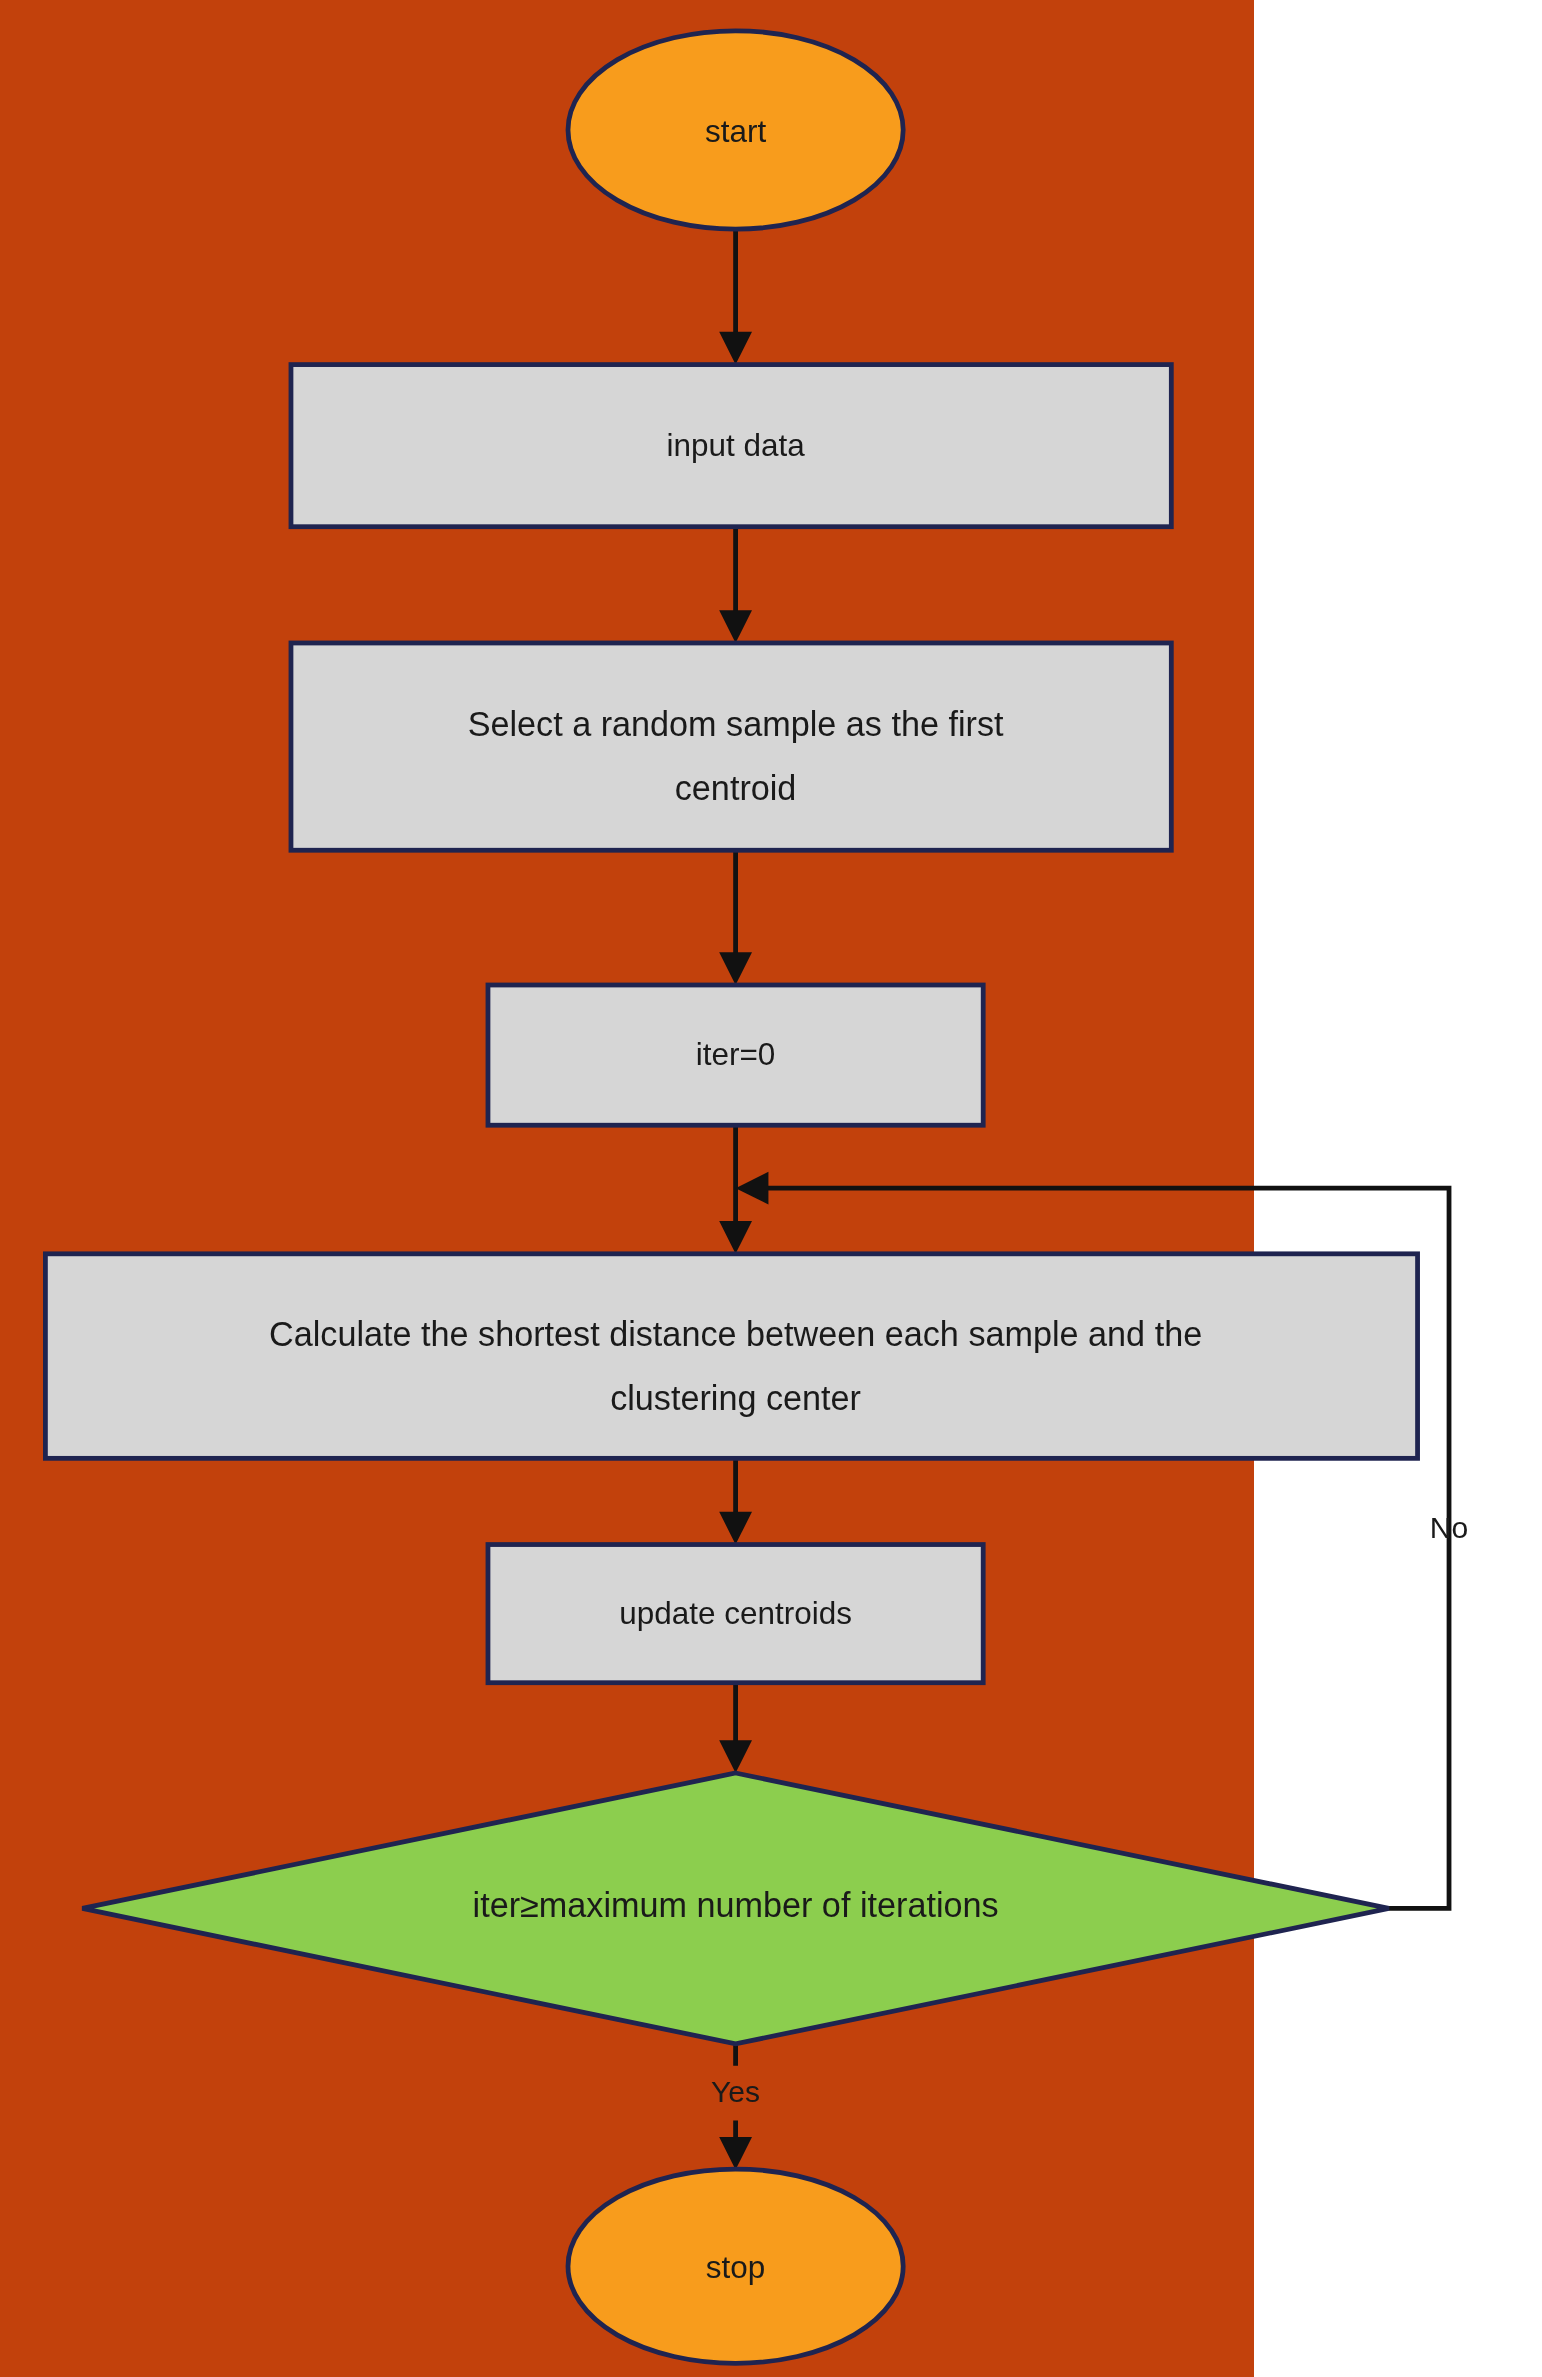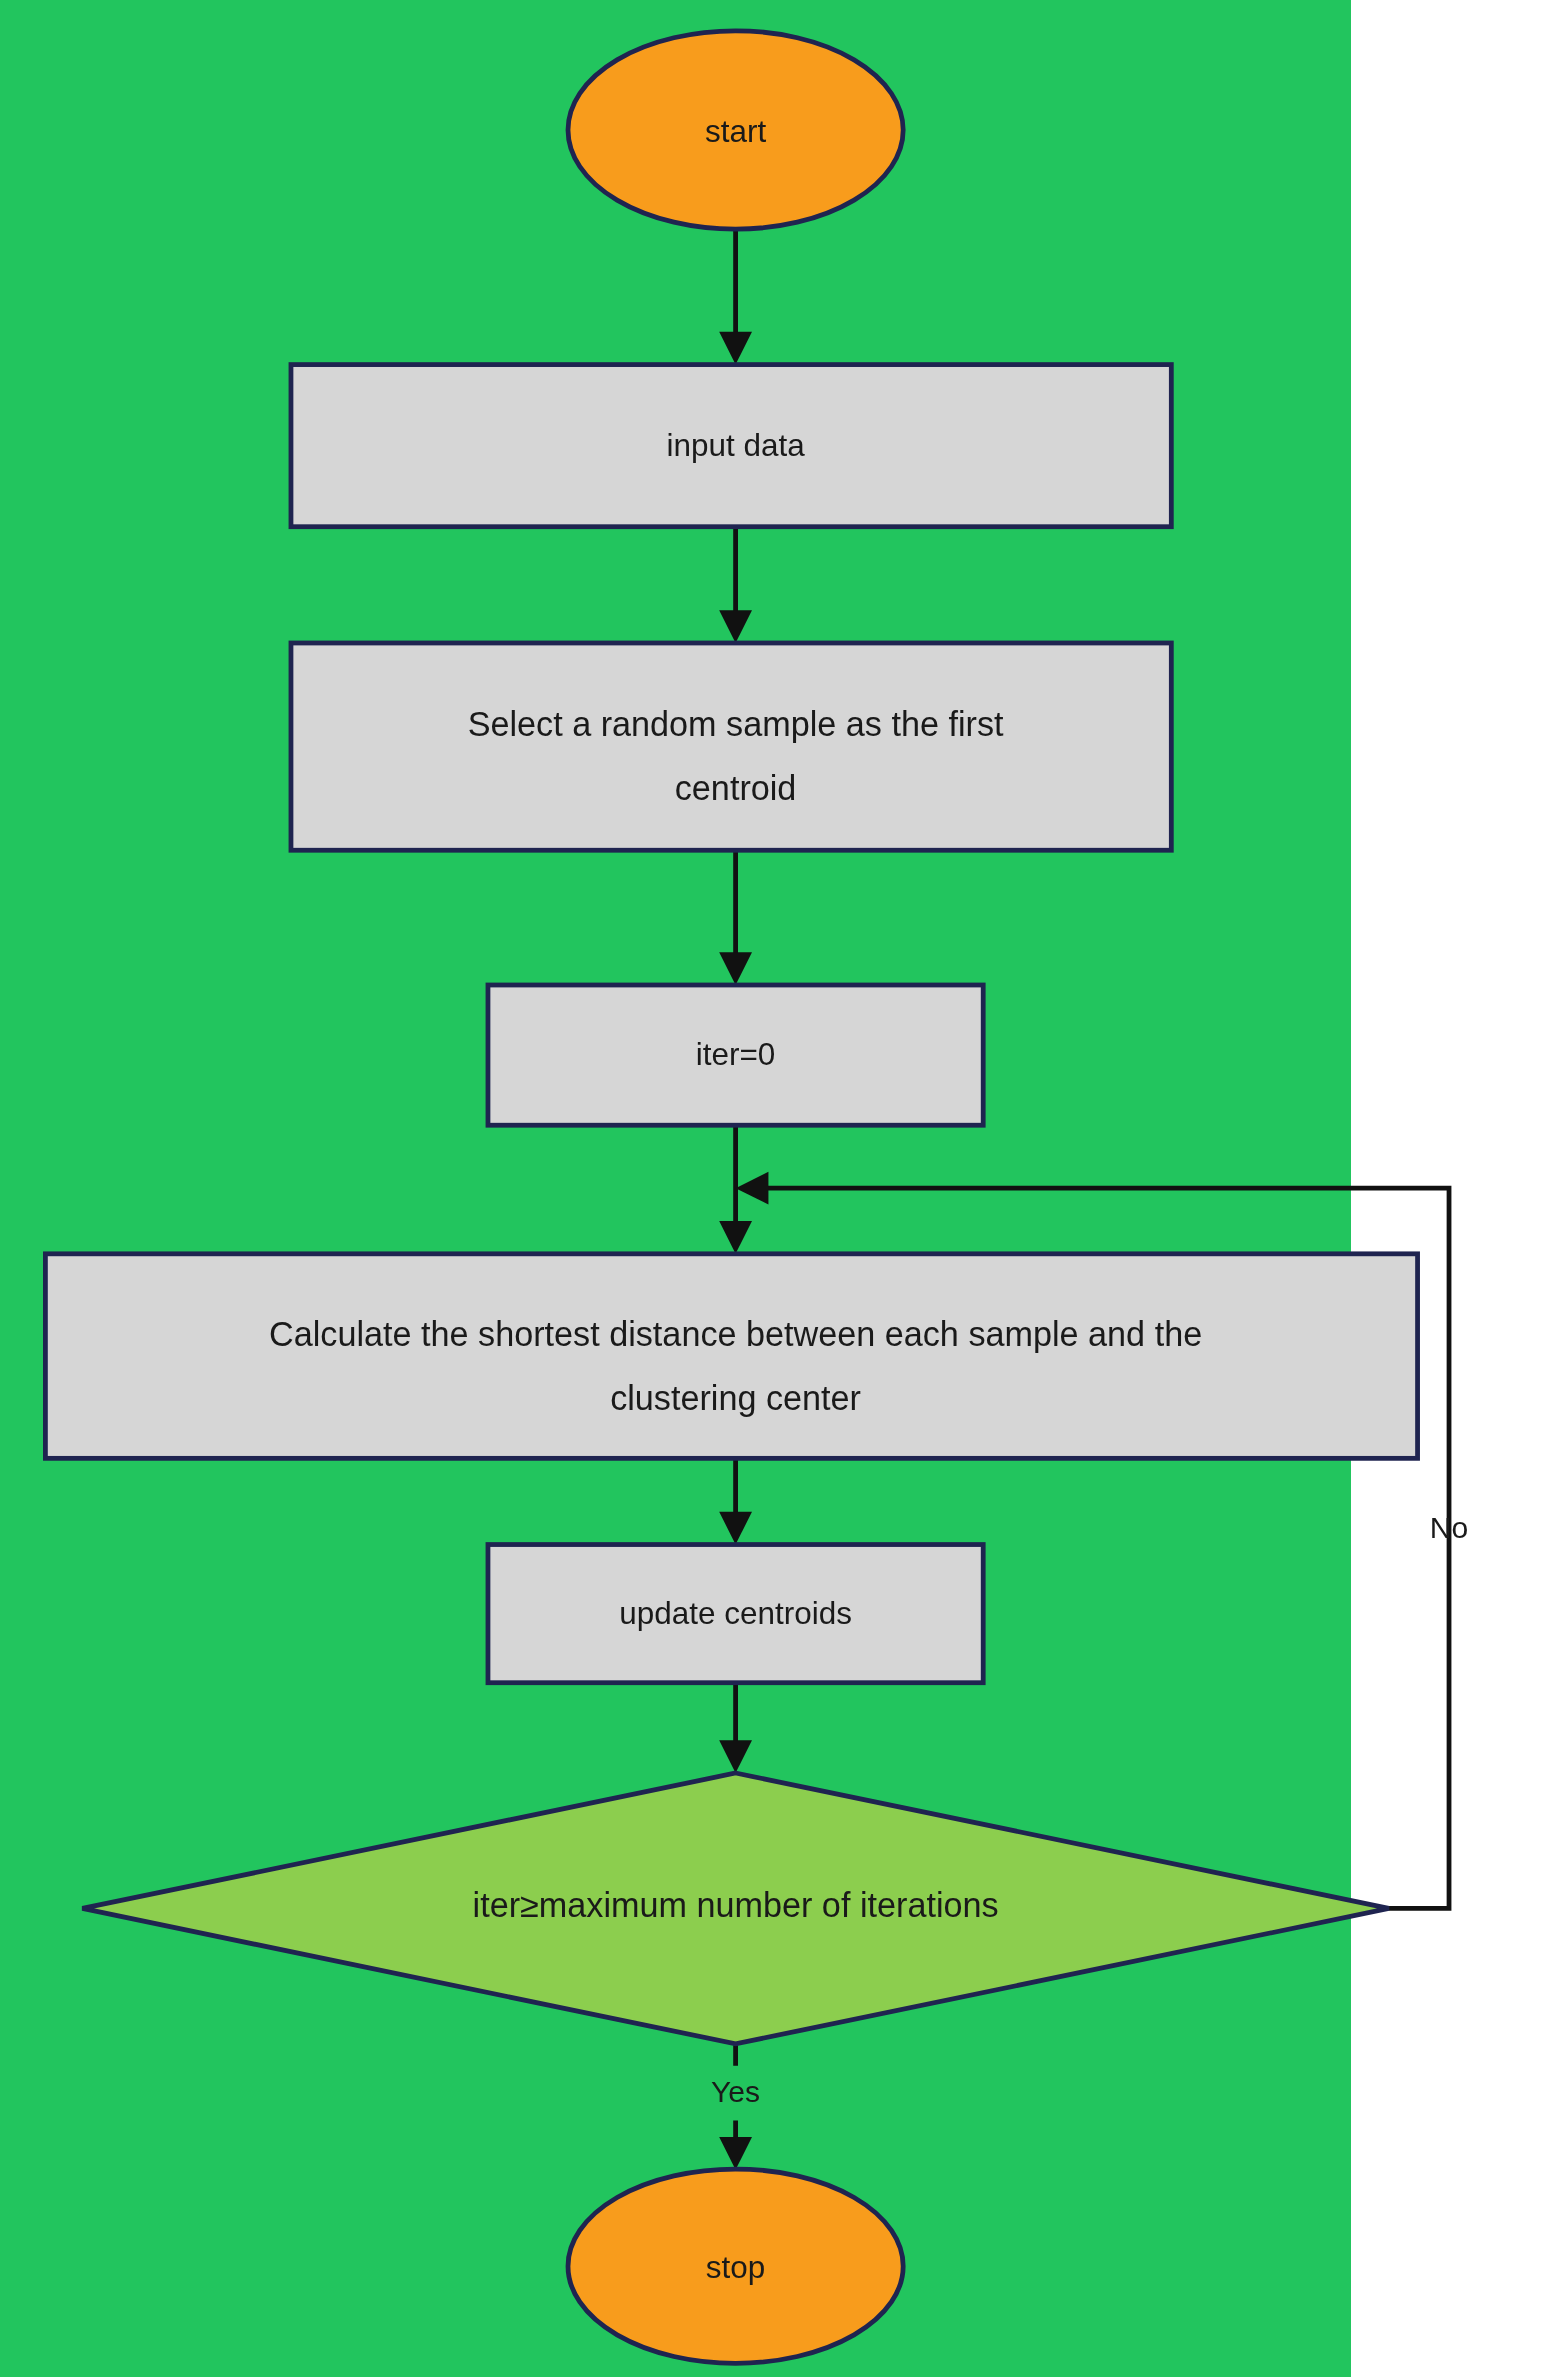--- a/index.html
+++ b/index.html
@@ -8,23 +8,23 @@
     background: #ffffff;
   }
   body {
     width: 1543px;
     height: 2377px;
     font-family: "Liberation Sans", sans-serif;
     overflow: hidden;
   }
   #flowchart-root {
     position: relative;
-    width: 1351px;
+    width: 1254px;
     height: 2377px;
-    background: #22c55e;
+    background: #c2410c;
   }
   svg.chart-canvas {
     display: block;
     width: 1543px;
     height: 2377px;
   }
   .node-label {
     font-family: "Liberation Sans", sans-serif;
     font-size: 46px;
     fill: #1a1a1a;

